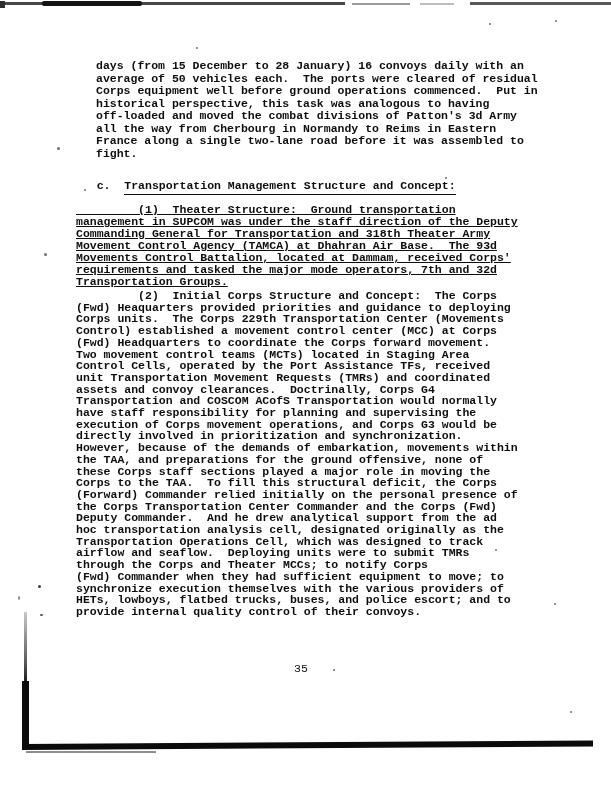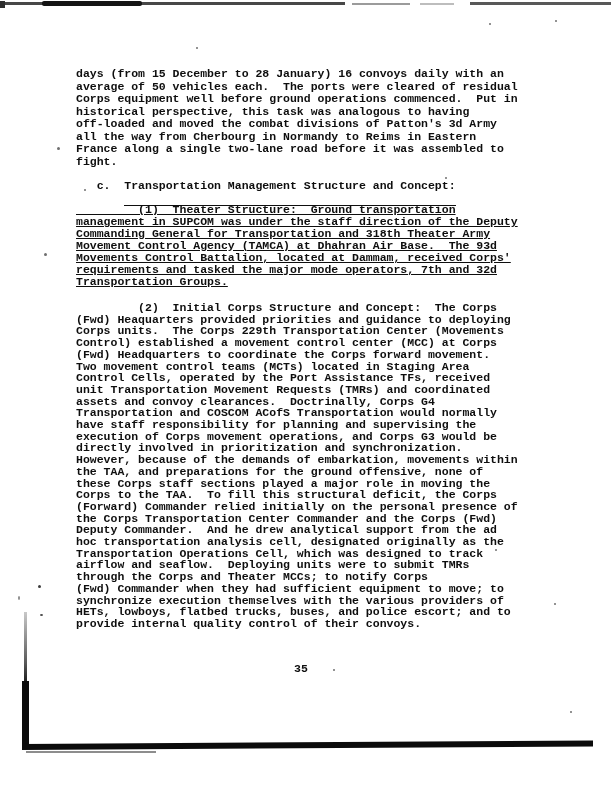--- a/index.html
+++ b/index.html
@@ -18,32 +18,32 @@
   .tb {
     position: absolute;
     left: 76px;
     white-space: pre;
     font-weight: 700;
     font-size: 11.5px;
     color: #0e0e0e;
     letter-spacing: 0;
     -webkit-font-smoothing: none;
   }
-  #intro   { top: 68px;  line-height: 12.5px; }
+  #intro   { top: 60px;  line-height: 12.5px; margin-left: 20px; }
   #heading { top: 180px; line-height: 12px; }
   #para1   { top: 204px; line-height: 12px; text-decoration: underline; }
-  #para2   { top: 302px; line-height: 11.7px; }
+  #para2   { top: 290px; line-height: 11.7px; }
   #heading .ul {
     border-bottom: 1.6px solid #0e0e0e;
-    padding-bottom: 13px;
+    padding-bottom: 2px;
   }
   #pageno {
     position: absolute;
     left: 294px; top: 662px;
-    font-weight: 700; font-size: 11.5px; color: #0e0e0e;
+    font-weight: 400; font-size: 11.5px; color: #0e0e0e;
     white-space: pre;
   }
   
   .art { position: absolute; pointer-events: none; }
   .edge-top-1   { left: 0;   top: 2px;   width: 345px; height: 3px; background: #474747; }
   .edge-top-blob{ left: 42px; top: 1px;  width: 100px; height: 5px; background: #141414; border-radius: 2px; }
   .edge-top-2   { left: 352px; top: 3px; width: 58px;  height: 2px; background: #9b9b9b; }
   .edge-top-3   { left: 420px; top: 3px; width: 34px;  height: 2px; background: #bdbdbd; }
   .edge-top-4   { left: 470px; top: 2px; width: 141px; height: 3px; background: #585858; }
   .corner-top-left { left: 0; top: 1px; width: 5px; height: 7px; background: #2e2e2e; }

